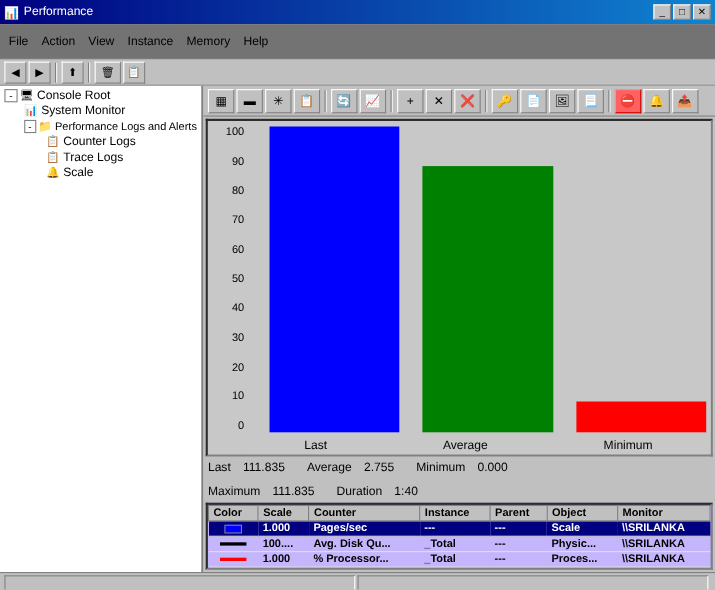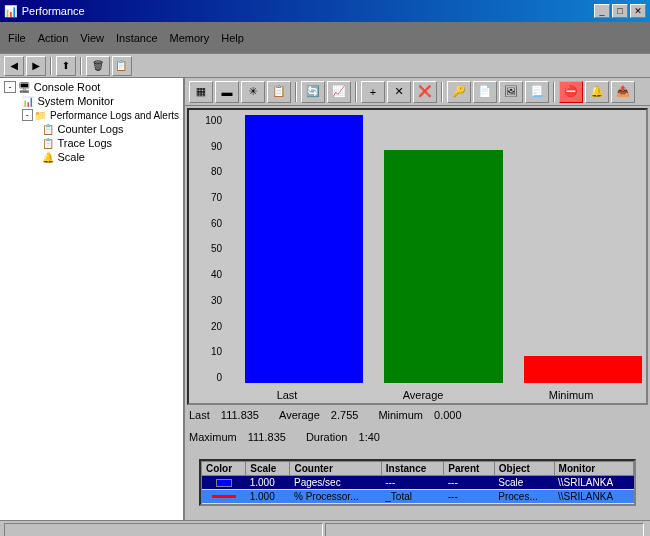--- a/index.html
+++ b/index.html
@@ -182,40 +182,40 @@
       gap: 10px;
       font-size: 10px;
       flex-wrap: wrap;
     }
     .stat-item { display: flex; gap: 4px; }
     .stat-label { font-weight: normal; }
     .stat-value { font-weight: normal; }
 
     
     .data-table-container {
-      background: #3b82f6;
+      background: #c4b5fd;
       border: 2px inset #808080;
-      margin: 14px;
+      margin: 2px;
       overflow: auto;
       max-height: 120px;
     }
     table {
       width: 100%;
       border-collapse: collapse;
     }
     thead th {
       background: #c0c0c0;
       border: 1px solid #808080;
       padding: 1px 4px;
       font-size: 10px;
       font-weight: bold;
       text-align: left;
       white-space: nowrap;
     }
-    tbody tr { cursor: pointer; }
+    tbody tr { cursor: pointer; font-weight: bold; }
     tbody tr.selected { background: #000080; color: white; }
     tbody td {
       border-bottom: 1px solid #e0e0e0;
       padding: 1px 4px;
       font-size: 10px;
       white-space: nowrap;
     }
     .color-cell { display: flex; align-items: center; justify-content: center; }
     .color-swatch { width: 16px; height: 8px; border: 1px solid #808080; }
     .color-line-black { width: 24px; height: 3px; background: black; }
@@ -421,20 +421,33 @@
             <td>1.000</td>
             <td>Pages/sec</td>
             <td>---</td>
             <td>---</td>
             <td>Scale</td>
             <td>\\SRILANKA</td>
           </tr>
           <tr>
             <td>
               <div class="color-cell">
+                <div class="color-line-black"></div>
+              </div>
+            </td>
+            <td>100....</td>
+            <td>Avg. Disk Qu...</td>
+            <td>_Total</td>
+            <td>---</td>
+            <td>Physic...</td>
+            <td>\\SRILANKA</td>
+          </tr>
+          <tr>
+            <td>
+              <div class="color-cell">
                 <div class="color-line-red"></div>
               </div>
             </td>
             <td>1.000</td>
             <td>% Processor...</td>
             <td>_Total</td>
             <td>---</td>
             <td>Proces...</td>
             <td>\\SRILANKA</td>
           </tr>

